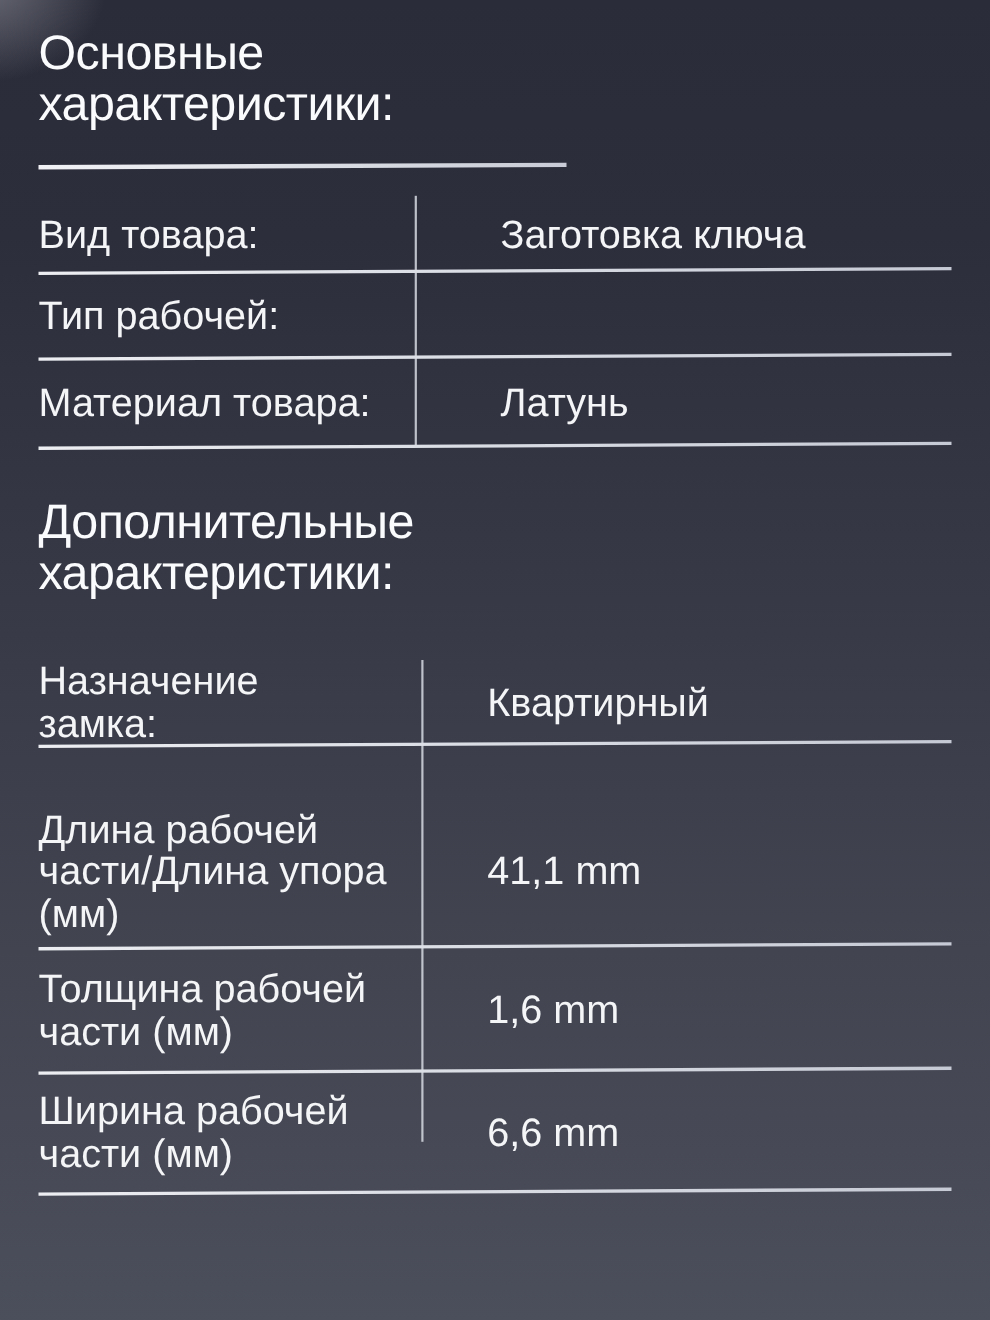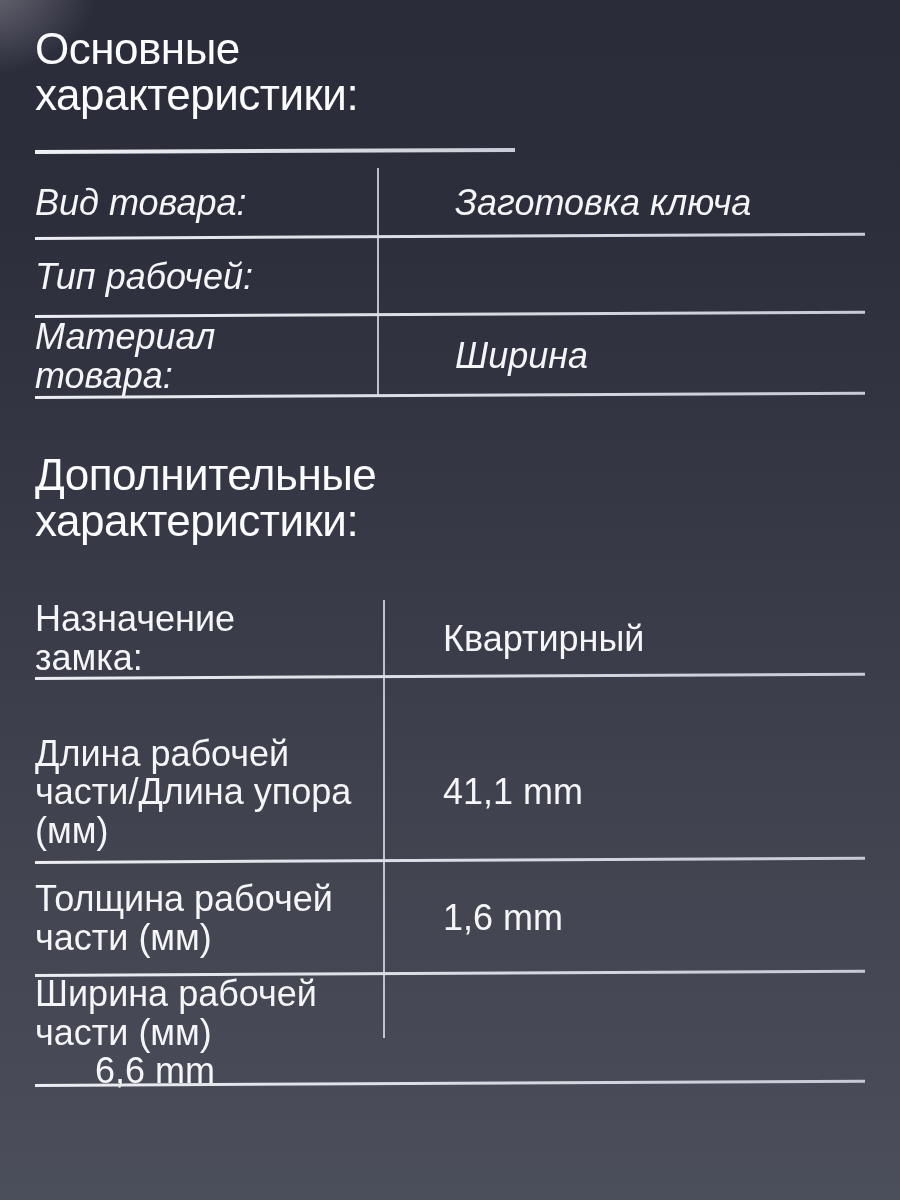--- a/index.html
+++ b/index.html
@@ -17,21 +17,21 @@
     color:#fafbfc;white-space:pre-line;
   }
   #heading-main{top:26px;}
   #heading-extra{top:452px;}
   .title-underline{
     position:absolute;left:35px;top:150px;width:480px;height:3.5px;
     background:linear-gradient(90deg,#f1f2f6,#c9ccd6);
     transform:rotate(-0.25deg);transform-origin:left center;
   }
   .spec-table{position:absolute;left:35px;width:830px;}
-  #table-main{top:168px;height:229px;font-style:italic;}
+  #table-main{top:178px;height:229px;}
   #table-extra{top:600px;height:440px;}
   .vline{position:absolute;top:0;bottom:2px;width:2px;background:#d6d9e0;opacity:.85;}
   #table-main .vline{left:342px;}
   #table-extra .vline{left:348px;}
   .row{display:flex;position:relative;}
   .row::after{
     content:"";position:absolute;left:0;right:0;bottom:-1px;height:2.5px;
     background:linear-gradient(90deg,#eceef2,#c6cad4);
     transform:rotate(-0.3deg);transform-origin:left center;
   }
@@ -41,41 +41,41 @@
   #table-extra .label{width:348px;}
   .value{flex:1;box-sizing:border-box;}
   #table-main .value{padding-left:78px;}
   #table-extra .value{padding-left:60px;}
   #table-main .row.r1{height:70px;}
   #table-main .row.r2{height:78px;}
   #table-main .row.r3{height:81px;}
   #table-extra .row.r1{height:78px;}
   #table-extra .row.r2{height:139px;margin-top:45px;}
   #table-extra .row.r3{height:113px;}
-  #table-extra .row.r4{height:110px;flex-direction:column;}
+  #table-extra .row.r4{height:110px;}
 </style>
 </head>
 <body>
 
 <h1 id="heading-main" class="heading">Основные
 характеристики:</h1>
 <div class="title-underline"></div>
 
 <div id="table-main" class="spec-table">
   <div class="vline"></div>
   <div class="row r1">
     <div class="cell label">Вид товара:</div>
     <div class="cell value">Заготовка ключа</div>
   </div>
   <div class="row r2">
     <div class="cell label">Тип рабочей:</div>
   </div>
   <div class="row r3">
     <div class="cell label">Материал товара:</div>
-    <div class="cell value">Ширина</div>
+    <div class="cell value">Латунь</div>
   </div>
 </div>
 
 <h2 id="heading-extra" class="heading">Дополнительные
 характеристики:</h2>
 
 <div id="table-extra" class="spec-table">
   <div class="vline"></div>
   <div class="row r1">
     <div class="cell label">Назначение

